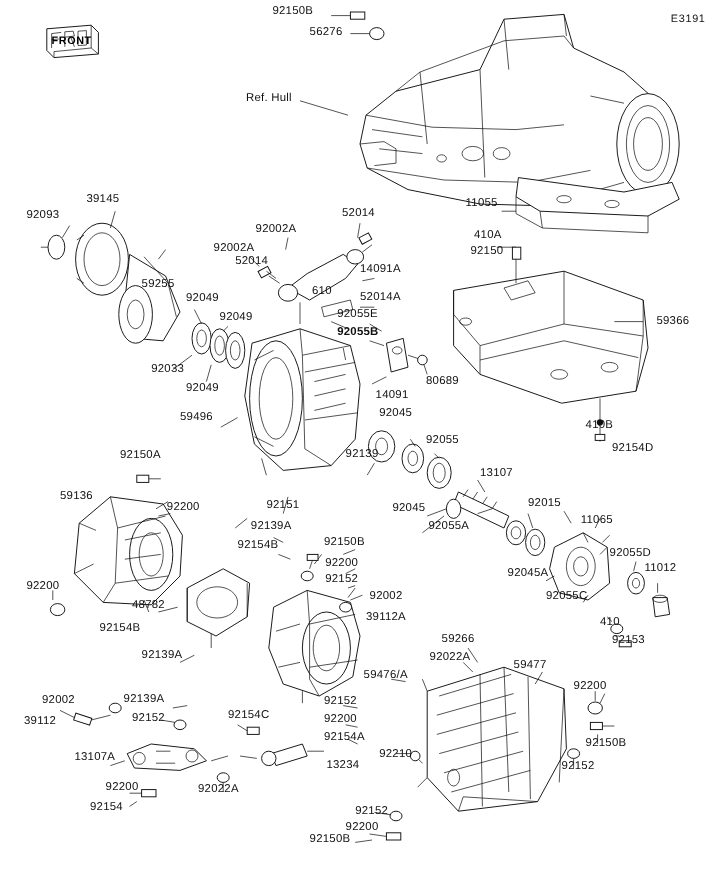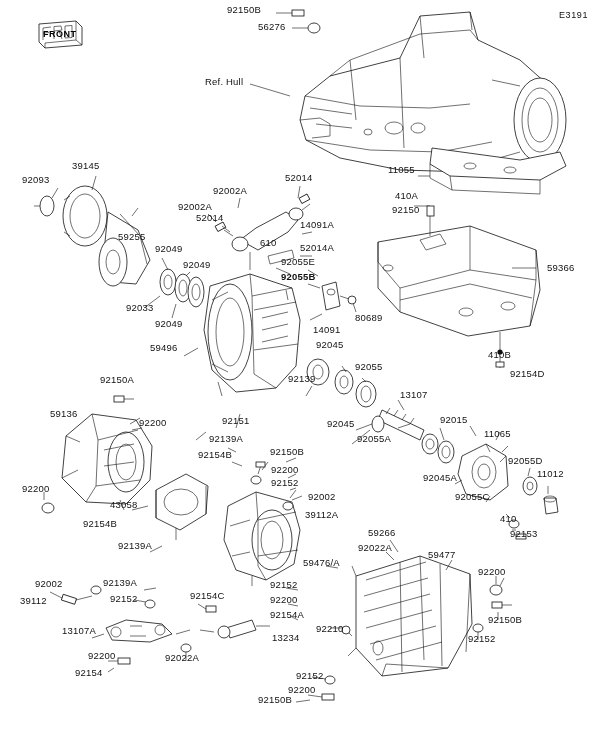--- a/index.html
+++ b/index.html
@@ -302,21 +302,21 @@
   <div class="lbl" style="left:100px;top:375px;">92150A</div>
   <div class="lbl" style="left:50px;top:409px;">59136</div>
   <div class="lbl" style="left:139px;top:418px;">92200</div>
   <div class="lbl" style="left:222px;top:416px;">92151</div>
   <div class="lbl" style="left:209px;top:434px;">92139A</div>
   <div class="lbl" style="left:198px;top:450px;">92154B</div>
   <div class="lbl" style="left:270px;top:447px;">92150B</div>
   <div class="lbl" style="left:271px;top:465px;">92200</div>
   <div class="lbl" style="left:271px;top:478px;">92152</div>
   <div class="lbl" style="left:22px;top:484px;">92200</div>
-  <div class="lbl" style="left:110px;top:500px;">43058</div>
+  <div class="lbl" style="left:110px;top:500px;">48782</div>
   <div class="lbl" style="left:83px;top:519px;">92154B</div>
   <div class="lbl" style="left:308px;top:492px;">92002</div>
   <div class="lbl" style="left:305px;top:510px;text-align:center;">39112A</div>
   <div class="lbl" style="left:118px;top:541px;">92139A</div>
   <div class="lbl" style="left:368px;top:528px;">59266</div>
   <div class="lbl" style="left:358px;top:543px;">92022A</div>
   <div class="lbl" style="left:303px;top:558px;">59476/A</div>
   <div class="lbl" style="left:428px;top:550px;">59477</div>
   <div class="lbl" style="left:35px;top:579px;">92002</div>
   <div class="lbl" style="left:103px;top:578px;">92139A</div>

